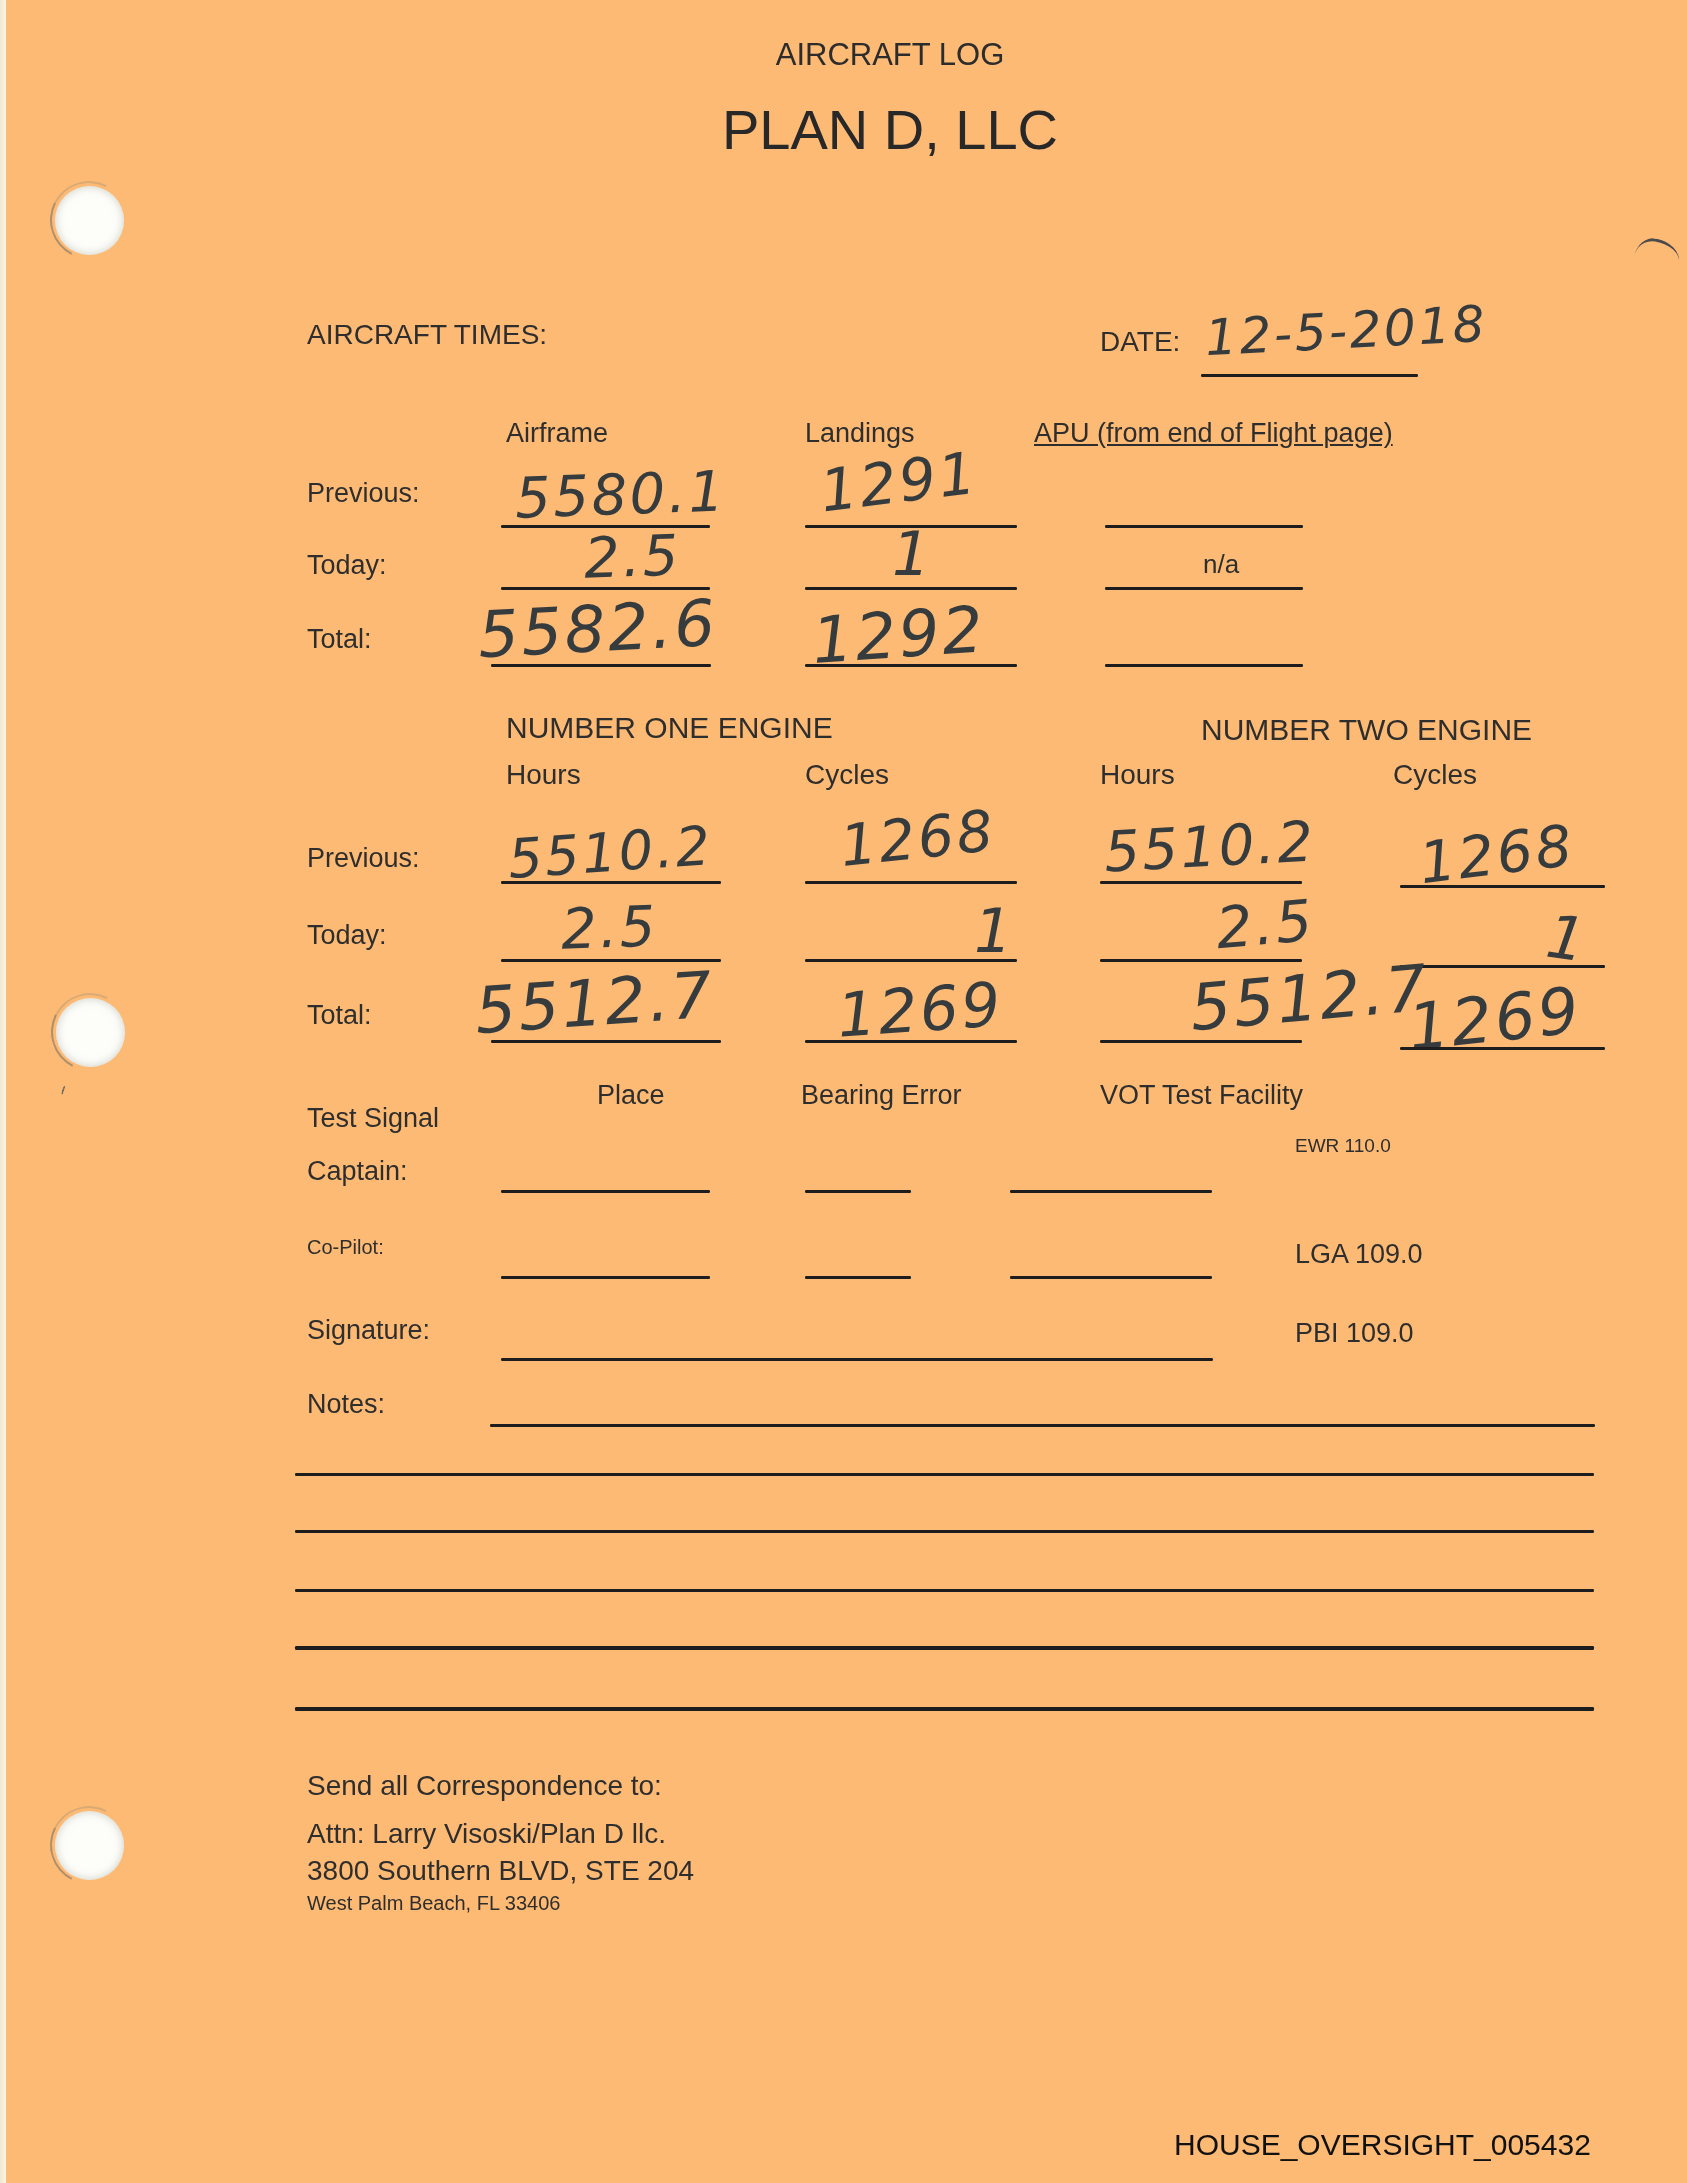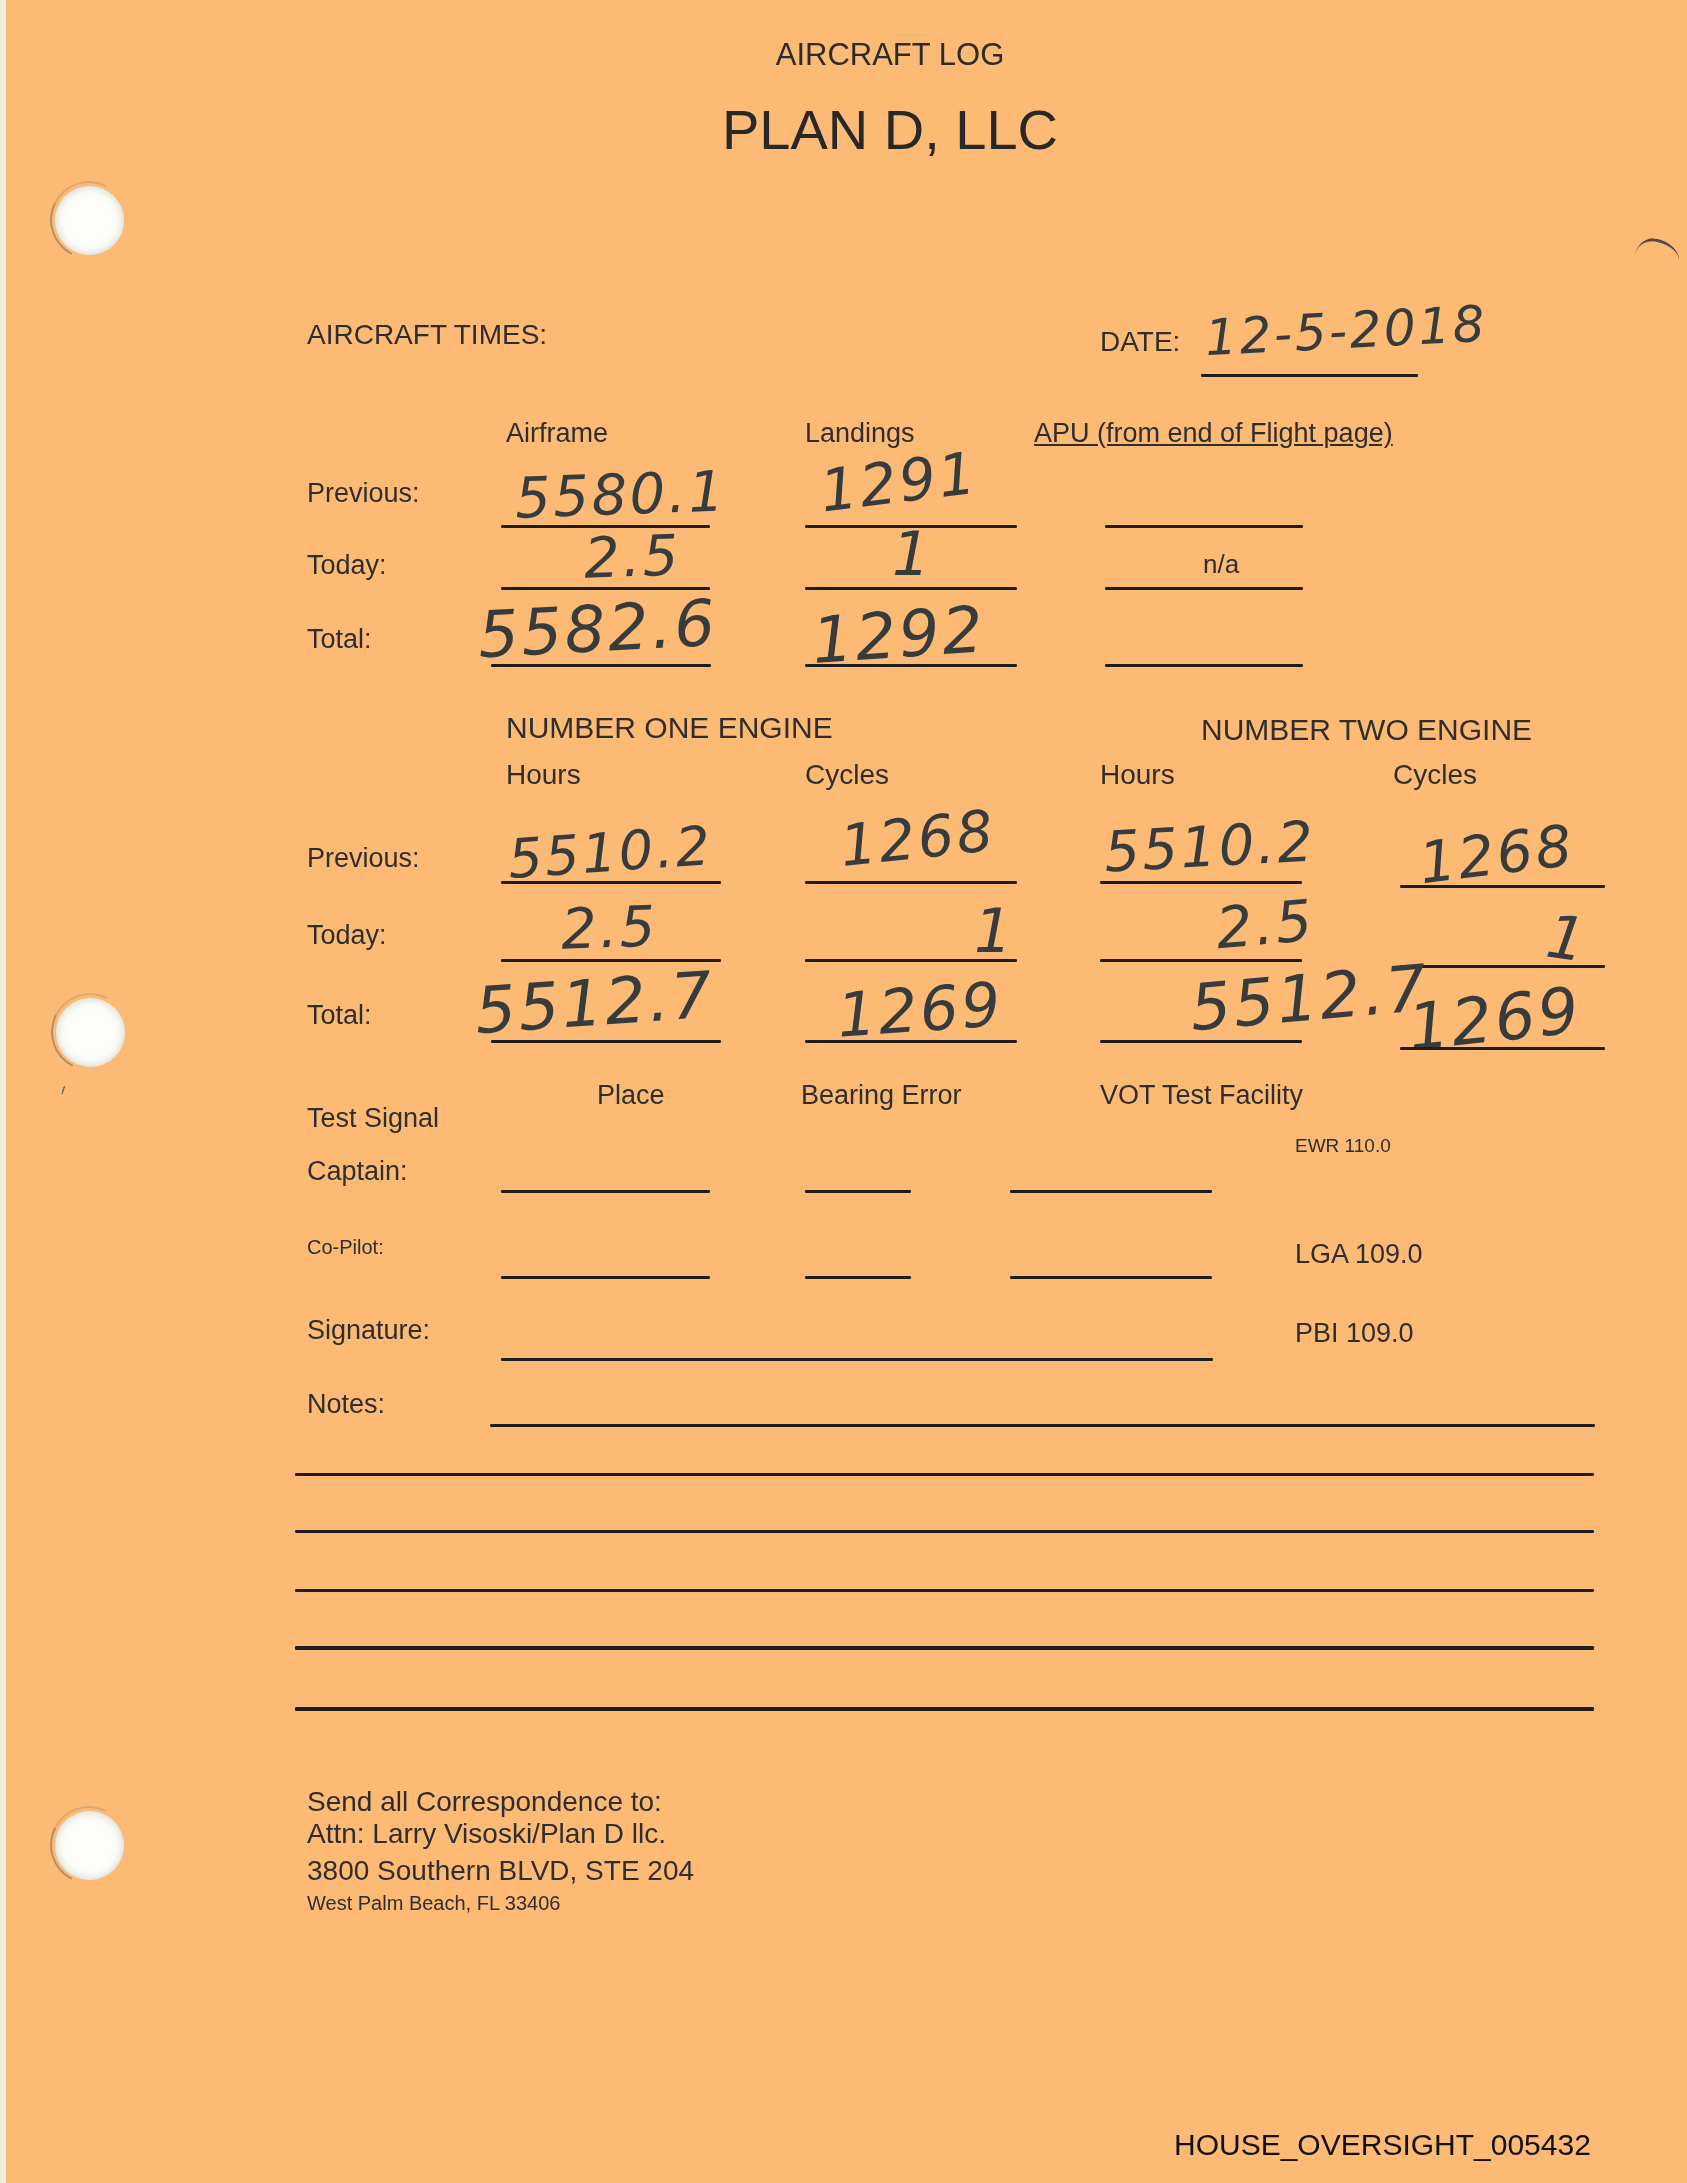--- a/index.html
+++ b/index.html
@@ -161,21 +161,21 @@
   <div class="pt" style="left:1295px; top:1318px; font-size:27px;">PBI 109.0</div>
 
   <div class="pt" style="left:307px; top:1389px; font-size:27px;">Notes:</div>
   <div class="line" style="left:490px; top:1424px; width:1105px;"></div>
   <div class="line" style="left:295px; top:1473px; width:1299px;"></div>
   <div class="line" style="left:295px; top:1530px; width:1299px;"></div>
   <div class="line" style="left:295px; top:1589px; width:1299px;"></div>
   <div class="line thick" style="left:295px; top:1646px; width:1299px;"></div>
   <div class="line thick" style="left:295px; top:1707px; width:1299px;"></div>
 
-  <div class="pt" style="left:307px; top:1770px; font-size:28px;margin-top:16px;">Send all Correspondence to:</div>
+  <div class="pt" style="left:307px; top:1770px; font-size:28px;">Send all Correspondence to:</div>
   <div class="pt" style="left:307px; top:1818px; font-size:28px;">Attn: Larry Visoski/Plan D llc.</div>
   <div class="pt" style="left:307px; top:1855px; font-size:28px;">3800 Southern BLVD, STE 204</div>
   <div class="pt" style="left:307px; top:1892px; font-size:20px;">West Palm Beach, FL 33406</div>
 
   <div class="bates" style="left:1174px; top:2128px; font-size:30px;">HOUSE_OVERSIGHT_005432</div>
 
 </div>
 
 
 </body></html>

